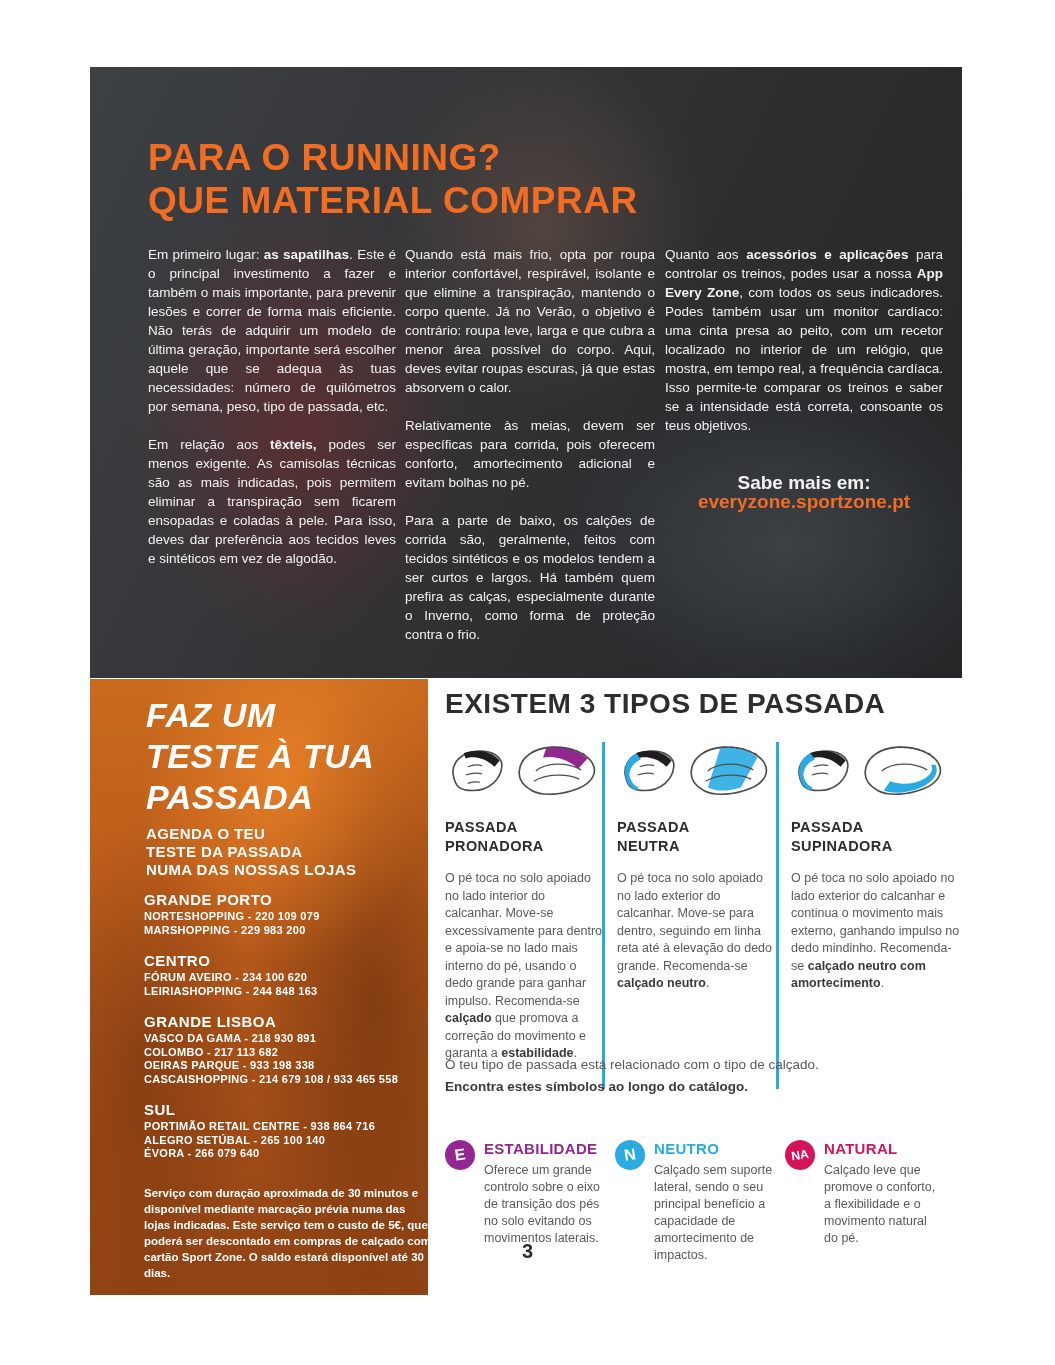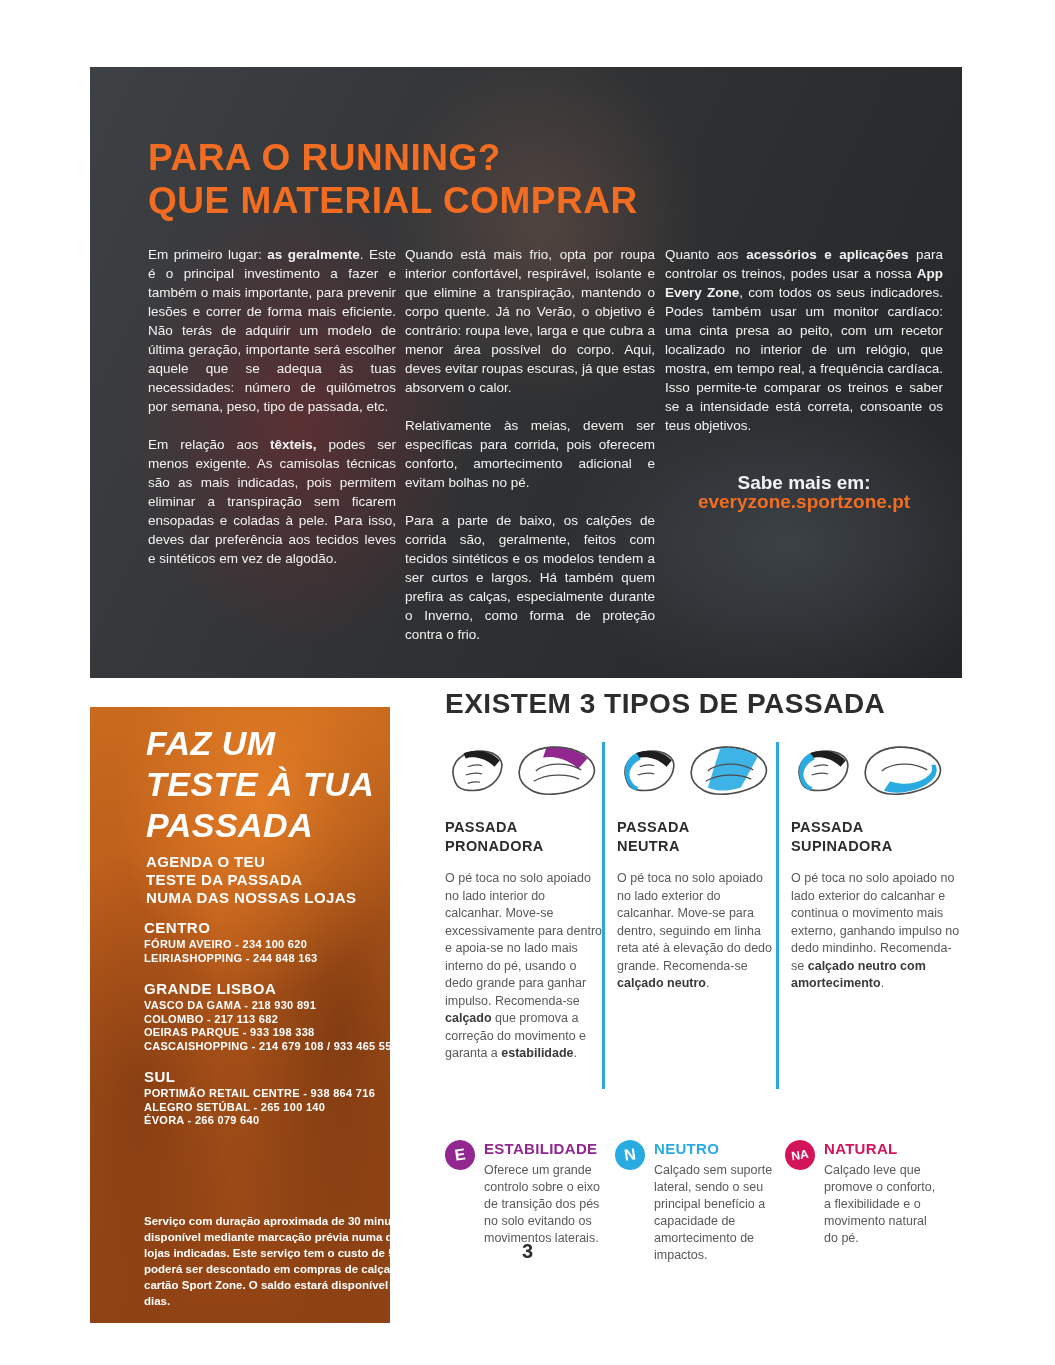--- a/index.html
+++ b/index.html
@@ -18,26 +18,26 @@
   .hero-cols{position:absolute;left:58px;top:178px;width:800px;color:#f2f2f2;}
   .hero-col{position:absolute;top:0;font-size:13.5px;line-height:19px;text-align:justify;}
   .hero-col p{margin:0 0 19px 0;}
   .hero-col-1{left:0;width:248px;}
   .hero-col-2{left:257px;width:250px;}
   .hero-col-3{left:517px;width:278px;}
   .sabe-mais{margin-top:38px;font-weight:700;font-size:19px;text-align:center;}
   .sabe-mais a{color:var(--orange);text-decoration:none;font-weight:700;}
 
   
-  .promo{position:absolute;left:90px;top:679px;width:300px;height:616px;overflow:hidden;color:#fff;
+  .promo{position:absolute;left:90px;top:679px;width:338px;height:616px;overflow:hidden;color:#fff;
     background:
       radial-gradient(ellipse 210px 270px at 58% 16%, rgba(255,145,45,.55), transparent 70%),
       radial-gradient(ellipse 170px 420px at 84% 52%, rgba(60,22,6,.38), transparent 75%),
       radial-gradient(ellipse 150px 320px at 16% 62%, rgba(72,26,9,.32), transparent 75%),
-      linear-gradient(180deg,#c96a1e 0%,#bc5d1b 32%,#a85118 62%,#8f4214 100%); margin-top: 28px;}
+      linear-gradient(180deg,#c96a1e 0%,#bc5d1b 32%,#a85118 62%,#8f4214 100%);}
   .promo-title{position:absolute;left:56px;top:16px;font-size:34px;line-height:41px;
     font-weight:800;font-style:italic;letter-spacing:.5px;}
   .promo-agenda{position:absolute;left:56px;top:146px;font-size:15px;font-weight:800;
     line-height:18px;letter-spacing:.4px;}
   .store-groups{position:absolute;left:54px;top:212px;width:272px;}
   .store-group{margin-bottom:15px;}
   .store-group-name{font-size:15px;font-weight:800;letter-spacing:.5px;margin-bottom:2px;}
   .store-line{font-size:11px;font-weight:700;line-height:13.5px;letter-spacing:.3px;}
   .promo-note{position:absolute;left:54px;top:506px;width:290px;font-size:11.5px;
     font-weight:700;line-height:16px;}
@@ -97,21 +97,21 @@
 
 <div class="page">
 
   <section class="hero">
     <h1 class="hero-title">
       <div>PARA O RUNNING?</div>
       <div>QUE MATERIAL COMPRAR</div>
     </h1>
     <div class="hero-cols">
       <div class="hero-col hero-col-1">
-        <p><span>Em primeiro lugar: </span><b>as geralmente</b><span>. Este é o principal investimento a fazer e também o mais importante, para prevenir lesões e correr de forma mais eficiente. Não terás de adquirir um modelo de última geração, importante será escolher aquele que se adequa às tuas necessidades: número de quilómetros por semana, peso, tipo de passada, etc.</span></p>
+        <p><span>Em primeiro lugar: </span><b>as sapatilhas</b><span>. Este é o principal investimento a fazer e também o mais importante, para prevenir lesões e correr de forma mais eficiente. Não terás de adquirir um modelo de última geração, importante será escolher aquele que se adequa às tuas necessidades: número de quilómetros por semana, peso, tipo de passada, etc.</span></p>
         <p><span>Em relação aos </span><b>têxteis,</b><span> podes ser menos exigente. As camisolas técnicas são as mais indicadas, pois permitem eliminar a transpiração sem ficarem ensopadas e coladas à pele. Para isso, deves dar preferência aos tecidos leves e sintéticos em vez de algodão.</span></p>
       </div>
       <div class="hero-col hero-col-2">
         <p><span>Quando está mais frio, opta por roupa interior confortável, respirável, isolante e que elimine a transpiração, mantendo o corpo quente. Já no Verão, o objetivo é contrário: roupa leve, larga e que cubra a menor área possível do corpo. Aqui, deves evitar roupas escuras, já que estas absorvem o calor.</span></p>
         <p><span>Relativamente às meias, devem ser específicas para corrida, pois oferecem conforto, amortecimento adicional e evitam bolhas no pé.</span></p>
         <p><span>Para a parte de baixo, os calções de corrida são, geralmente, feitos com tecidos sintéticos e os modelos tendem a ser curtos e largos. Há também quem prefira as calças, especialmente durante o Inverno, como forma de proteção contra o frio.</span></p>
       </div>
       <div class="hero-col hero-col-3">
         <p><span>Quanto aos </span><b>acessórios e aplicações</b><span> para controlar os treinos, podes usar a nossa </span><b>App Every Zone</b><span>, com todos os seus indicadores. Podes também usar um monitor cardíaco: uma cinta presa ao peito, com um recetor localizado no interior de um relógio, que mostra, em tempo real, a frequência cardíaca. Isso permite-te comparar os treinos e saber se a intensidade está correta, consoante os teus objetivos.</span></p>
         <div class="sabe-mais">
@@ -126,20 +126,25 @@
       <div>FAZ UM</div>
       <div>TESTE À TUA</div>
       <div>PASSADA</div>
     </div>
     <div class="promo-agenda">
       <div>AGENDA O TEU</div>
       <div>TESTE DA PASSADA</div>
       <div>NUMA DAS NOSSAS LOJAS</div>
     </div>
     <div class="store-groups">
+      <div class="store-group">
+        <div class="store-group-name">GRANDE PORTO</div>
+        <div class="store-line">NORTESHOPPING - 220 109 079</div>
+        <div class="store-line">MARSHOPPING - 229 983 200</div>
+      </div>
       <div class="store-group">
         <div class="store-group-name">CENTRO</div>
         <div class="store-line">FÓRUM AVEIRO - 234 100 620</div>
         <div class="store-line">LEIRIASHOPPING - 244 848 163</div>
       </div>
       <div class="store-group">
         <div class="store-group-name">GRANDE LISBOA</div>
         <div class="store-line">VASCO DA GAMA - 218 930 891</div>
         <div class="store-line">COLOMBO - 217 113 682</div>
         <div class="store-line">OEIRAS PARQUE - 933 198 338</div>
@@ -209,20 +214,24 @@
           <div>PASSADA</div>
           <div>SUPINADORA</div>
         </div>
         <div class="type-text"><span>O pé toca no solo apoiado no lado exterior do calcanhar e continua o movimento mais externo, ganhando impulso no dedo mindinho. Recomenda-se </span><b>calçado neutro com amortecimento</b><span>.</span></div>
       </div>
 
     </div>
   </section>
 
   <section class="help">
+    <div class="help-text">
+      <div>O teu tipo de passada está relacionado com o tipo de calçado.</div>
+      <div class="help-text-bold">Encontra estes símbolos ao longo do catálogo.</div>
+    </div>
   </section>
 
   <section class="symbols">
     <div class="symbol-col symbol-col-1">
       <div class="badge badge-e">E</div>
       <div>
         <div class="symbol-title symbol-title-e">ESTABILIDADE</div>
         <div class="symbol-text symbol-text-1">Oferece um grande controlo sobre o eixo de transição dos pés no solo evitando os movimentos laterais.</div>
       </div>
     </div>

